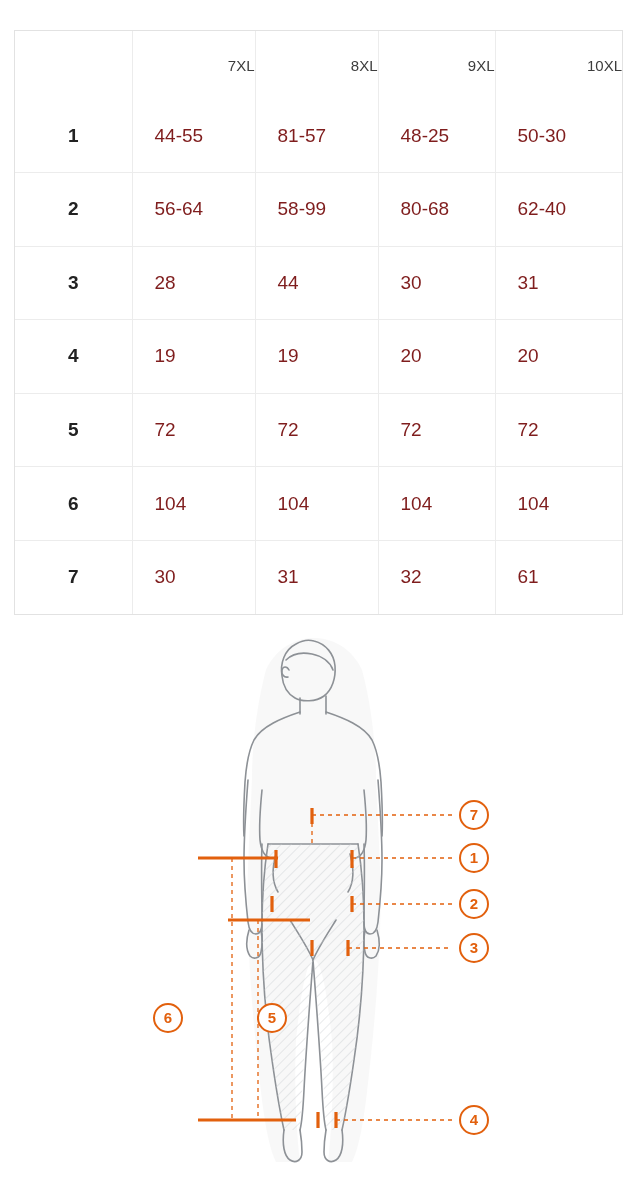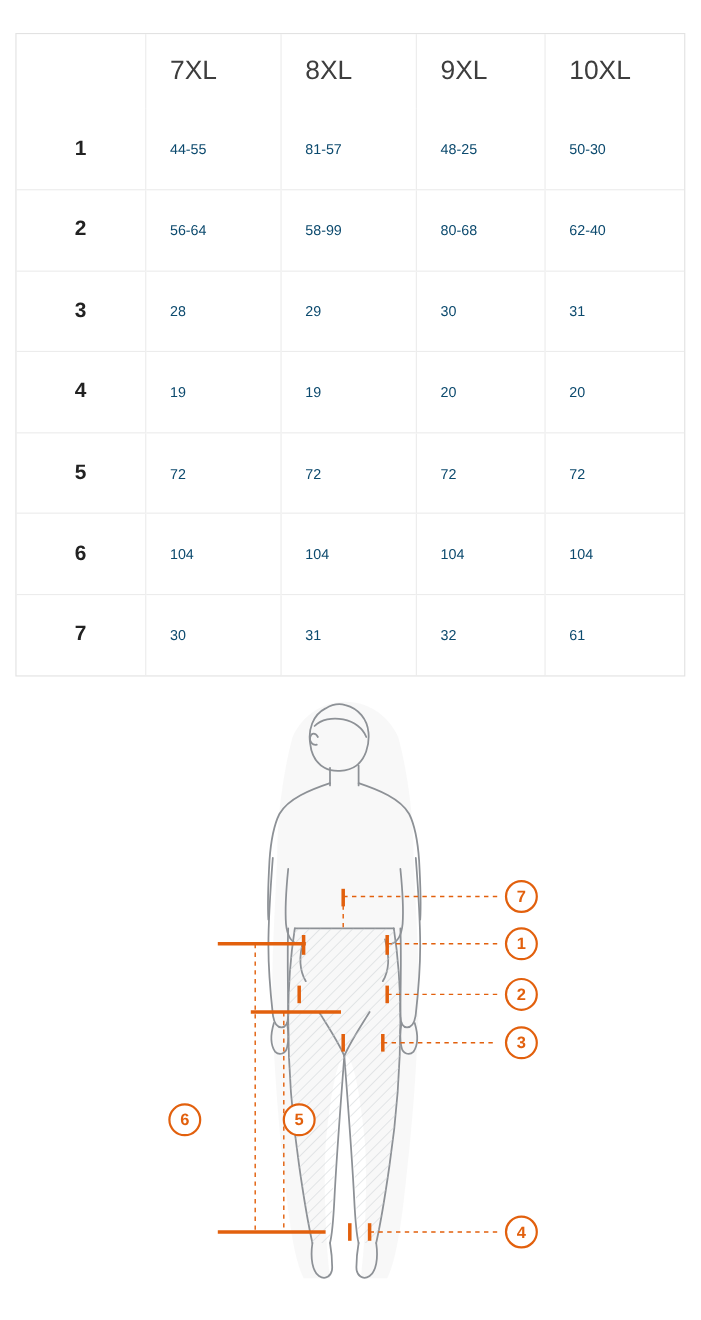--- a/index.html
+++ b/index.html
@@ -31,38 +31,38 @@
     width: 100%;
     height: 100%;
     border-collapse: collapse;
     table-layout: fixed;
   }
   table.size-table td, table.size-table th {
     border: 0;
     padding: 0 0 0 22px;
     text-align: left;
     font-weight: normal;
-    font-size: 13px;
-    color: #0c4a6e;
+    font-size: 19px;
+    color: #7f1d1d;
     vertical-align: middle;
     height: 68px;
   }
   table.size-table col.c0 { width: 117px; }
   table.size-table col.c1 { width: 123px; }
   table.size-table col.c2 { width: 123px; }
   table.size-table col.c3 { width: 117px; }
   table.size-table col.c4 { width: 127px; }
 
   table.size-table tr + tr td,
   table.size-table tr + tr th { border-top: 1px solid #ececec; }
 
   table.size-table td.vline,
   table.size-table th.vline { border-left: 1px solid #ececec; }
 
-  table.size-table thead th { color: #3d3d3d; font-size: 24px; }
+  table.size-table thead th { color: #3d3d3d; font-size: 15px; text-align: right; }
   table.size-table tbody th.rowhead {
     font-weight: bold;
     font-size: 19px;
     color: #222;
     text-align: center;
     padding-left: 0;
   }
 
   
   .figure-wrap {
@@ -115,21 +115,21 @@
         <tr>
           <th class="rowhead">2</th>
           <td class="vline">56-64</td>
           <td class="vline">58-99</td>
           <td class="vline">80-68</td>
           <td class="vline">62-40</td>
         </tr>
         <tr>
           <th class="rowhead">3</th>
           <td class="vline">28</td>
-          <td class="vline">29</td>
+          <td class="vline">44</td>
           <td class="vline">30</td>
           <td class="vline">31</td>
         </tr>
         <tr>
           <th class="rowhead">4</th>
           <td class="vline">19</td>
           <td class="vline">19</td>
           <td class="vline">20</td>
           <td class="vline">20</td>
         </tr>

